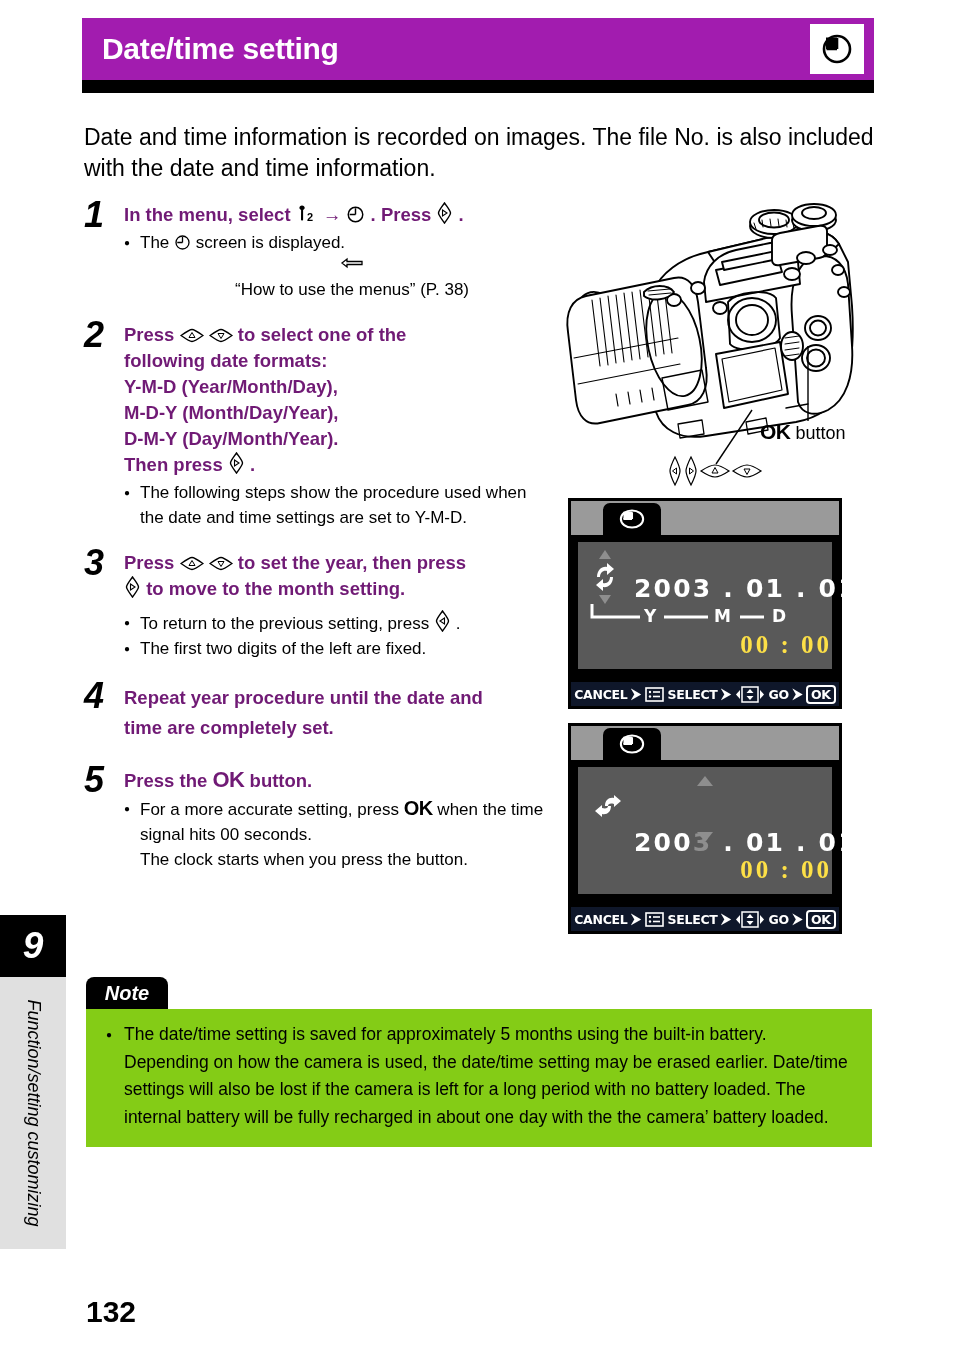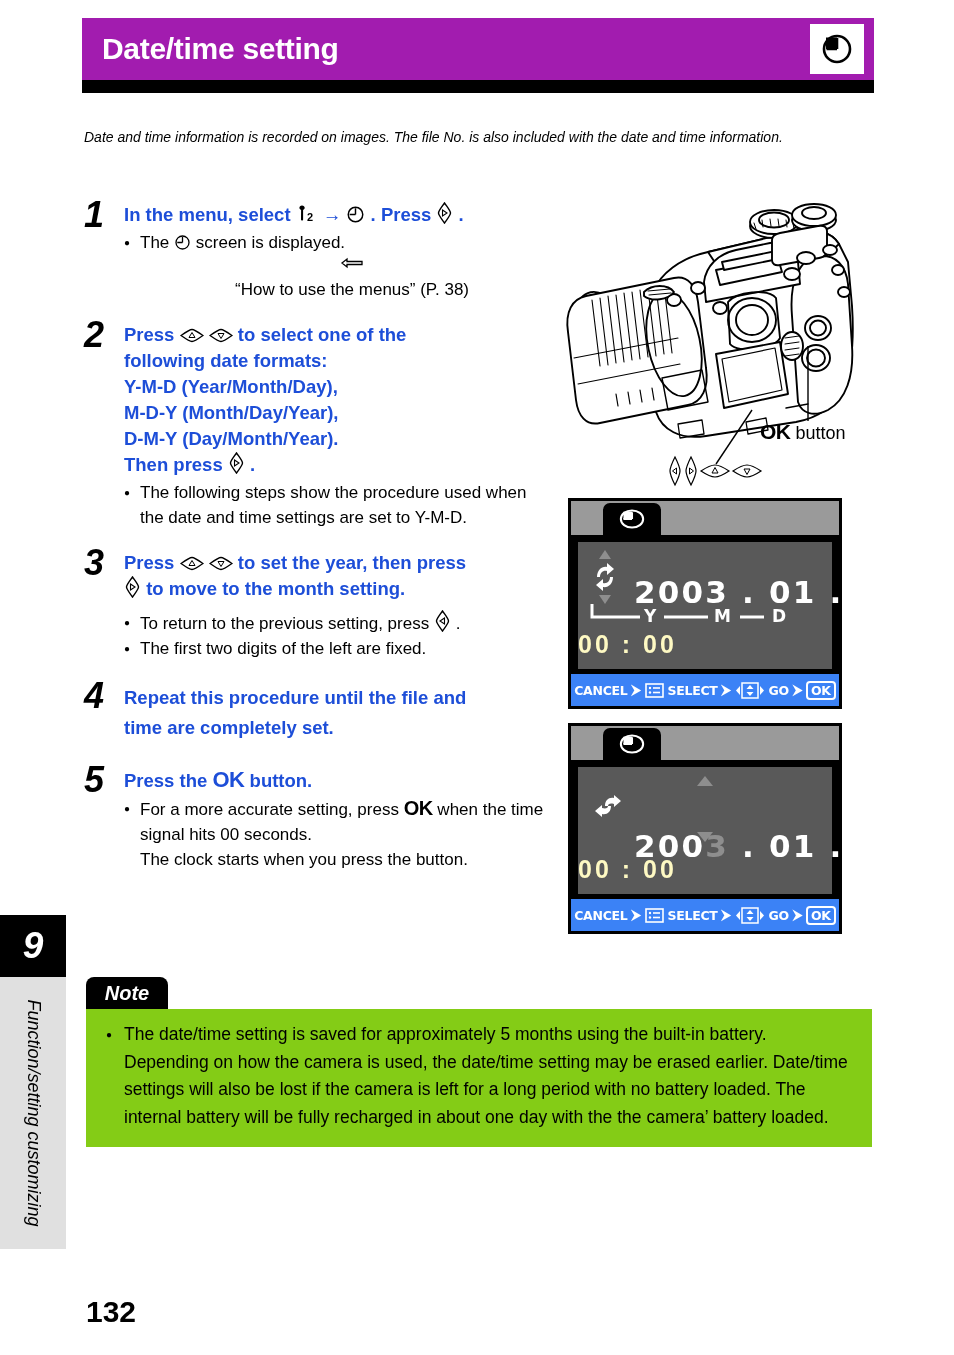--- a/index.html
+++ b/index.html
@@ -35,38 +35,37 @@
   .header-rule {
     position: absolute; left: 82px; top: 80px;
     width: 792px; height: 13px;
     background: #000000;
   }
 
   
   .intro {
     position: absolute; left: 84px; top: 122px;
     width: 790px;
-    font-size: 14px; line-height: 31px;
+    font-size: 23px; line-height: 31px;
     color: #000;
-    font-style: italic;
   }
 
   
   .steps { position: absolute; left: 84px; top: 198px; width: 462px; }
   .step { position: relative; display: flex; margin-bottom: 6px; }
   .step-num {
     flex: 0 0 40px;
     font-size: 36px; font-weight: bold; font-style: italic;
     line-height: 0.95; color: #000;
     font-family: "Liberation Sans", sans-serif;
   }
   .step-body { flex: 1 1 auto; padding-top: 4px; }
   .step-head {
     font-size: 18.5px; font-weight: bold; line-height: 26px;
-    color: #1d4ed8;
+    color: #701a75;
   }
   .bullets { margin-top: 2px; }
   .bullet {
     position: relative;
     font-size: 17px; line-height: 25px;
     padding-left: 16px;
     color: #000;
   }
   .bullet::before {
     content: "\25CF";
@@ -127,39 +126,39 @@
     background: #595959;
   }
   .lcd-date-row {
     position: absolute; left: 0; top: 32px; width: 100%;
     display: flex; align-items: center;
     color: #fff;
     font-family: "DejaVu Sans", sans-serif;
     font-weight: bold;
   }
   .lcd-date-text {
-    font-size: 31px; letter-spacing: 2.2px;
+    font-size: 25px; letter-spacing: 2.2px;
     white-space: pre;
   }
   .lcd-ymd-row {
     position: absolute; left: 0; top: 58px; width: 100%;
     color: #fff;
     font-family: "DejaVu Sans", sans-serif;
     font-weight: bold; font-size: 19px;
   }
   .lcd-time {
     position: absolute; left: 0; bottom: 10px; width: 100%;
-    text-align: left;
-    color: #fef9c3;
-    font-family: Liberation Sans, sans-serif;
+    text-align: right;
+    color: #fde047;
+    font-family: Liberation Serif, serif;
     font-weight: bold; font-size: 25px; letter-spacing: 3px;
   }
   .lcd-bottombar {
     position: absolute; left: 3px; right: 3px; bottom: 3px;
-    height: 32px; background: #3b82f6;
+    height: 24px; background: #0f172a;
     display: flex; align-items: center; justify-content: center;
     gap: 4px;
     color: #ffffff;
     font-family: "DejaVu Sans", sans-serif;
     font-weight: bold; font-size: 12.5px;
     letter-spacing: -0.3px;
   }
   .lcd-bottombar .ok-box {
     border: 2px solid #fff; border-radius: 4px;
     padding: 0 3px; line-height: 15px; font-size: 12.5px;
@@ -376,21 +375,21 @@
           </div>
           <div class="bullet">The first two digits of the left are fixed.</div>
         </div>
       </div>
     </div>
 
     <div class="step" style="margin-bottom:20px;">
       <div class="step-num">4</div>
       <div class="step-body">
         <div class="step-head" style="line-height:30px;">
-          <div>Repeat this procedure until the file and</div>
+          <div>Repeat year procedure until the date and</div>
           <div>time are completely set.</div>
         </div>
       </div>
     </div>
 
     <div class="step">
       <div class="step-num">5</div>
       <div class="step-body">
         <div class="step-head">
           <span>Press the</span>

